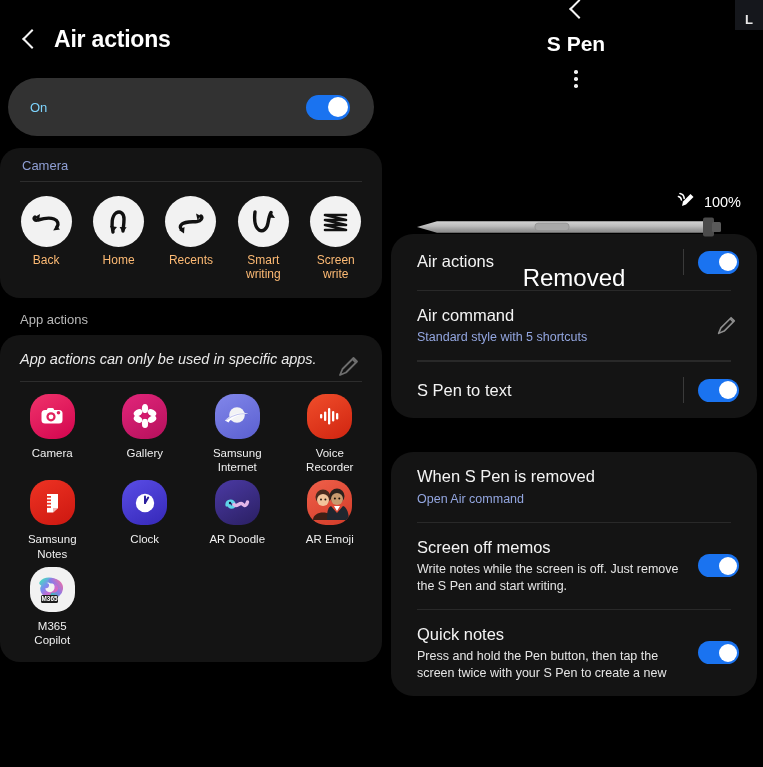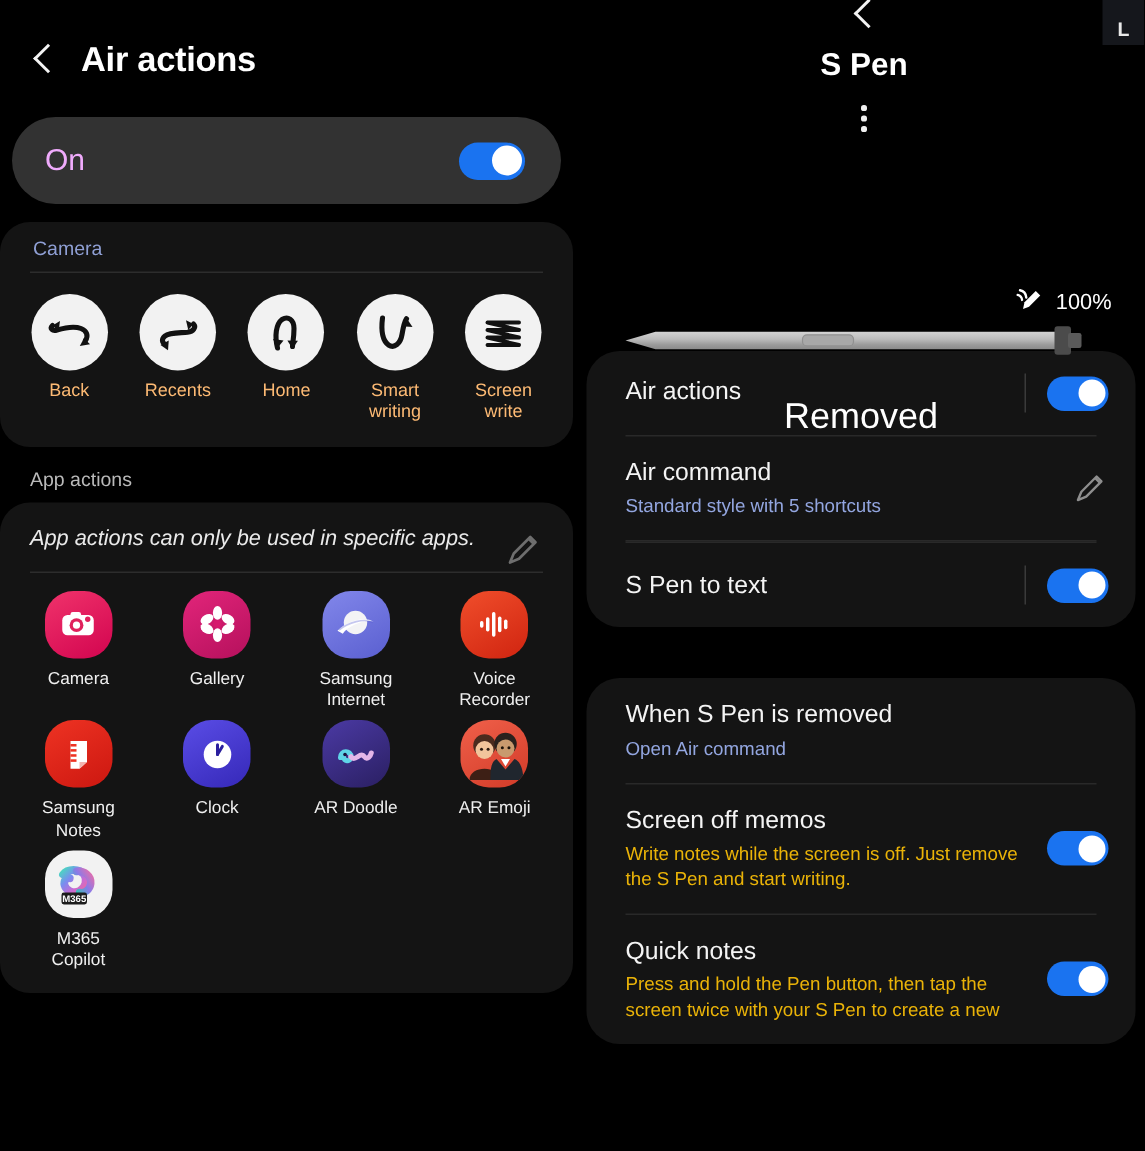--- a/index.html
+++ b/index.html
@@ -55,21 +55,21 @@
 
   
   .on-card {
     margin: 0 8px; height: 58px;
     background: #323232;
     border-radius: 29px;
     display: flex; align-items: center;
     padding: 0 24px 0 22px;
     justify-content: space-between;
   }
-  .on-label { color:#f0abfc; font-size: 20px; }
+  .on-label { color:#7dd3fc; font-size: 13px; }
 
   .toggle {
     width: 44px; height: 25px; border-radius: 13px;
     background: #1a73f0; position: relative; flex:0 0 auto;
     cursor: pointer;
   }
   .toggle .knob {
     position:absolute; top: 2.5px; right: 2.5px;
     width: 20px; height: 20px; border-radius: 50%;
     background: #ffffff;
@@ -170,21 +170,21 @@
   }
   .r-row {
     display:flex; align-items:center;
     padding: 14px 18px 14px 26px;
     min-height: 56px;
     cursor:pointer;
   }
   .r-row .texts { flex:1; padding-right: 12px; }
   .r-row .t1 { color:#f4f4f4; font-size:16.5px; line-height:1.3; }
   .r-row .t2 { color:#93a6e0; font-size:12.5px; margin-top:3px; line-height:1.35; }
-  .r-row .t2.grey { color:#eab308; }
+  .r-row .t2.grey { color:#e5e5e5; }
   .r-div { height:1px; background:#292929; margin: 0 26px; }
   .tg-wrap { display:flex; align-items:center; gap:14px; flex:0 0 auto; }
   .tg-sep { width:1px; height:26px; background:#3a3a3a; }
   .pencil-right { width:26px; height:26px; display:flex; align-items:center; justify-content:center; cursor:pointer;}
 
   .corner-badge {
     position:absolute; right:0; top:0;
     width:28px; height:30px; background:#15171c;
     display:flex; align-items:flex-end; justify-content:center;
     padding-bottom:3px;
@@ -222,38 +222,38 @@
               <path d="M6 10 C4 12 6 14 9 13 C14 11.5 20 10 25 12 C29 13.6 30 17 28 20" stroke="#111" stroke-width="3.4" fill="none" stroke-linecap="round"></path>
               <path d="M31 22.5 L27 18.5 L24.2 23.6 Z" fill="#111"></path>
               <path d="M6 10 L11 7 L10 14 Z" fill="#111"></path>
             </svg>
           </div>
           <div class="g-label">Back</div>
         </div>
 
         <div class="gesture">
           <div class="g-circle">
+            <svg width="34" height="32" viewBox="0 0 34 32">
+              <path d="M11 26 C9 18 10 10 14 7 C18 4.5 22 7 22 13 C22 19 21 23 21 25" stroke="#111" stroke-width="3.4" fill="none" stroke-linecap="round"></path>
+              <path d="M11 26 L8 20 L15 21 Z" fill="#111"></path>
+              <path d="M21 26.5 L17.6 21 L24.6 21.2 Z" fill="#111"></path>
+            </svg>
+          </div>
+          <div class="g-label">Home</div>
+        </div>
+
+        <div class="gesture">
+          <div class="g-circle">
             <svg width="34" height="28" viewBox="0 0 34 28">
               <path d="M27 8 C29 10 27 13 23 13.5 C18 14 11 13.5 8 16 C5.5 18 6 20.5 8 21.5" stroke="#111" stroke-width="3.4" fill="none" stroke-linecap="round"></path>
               <path d="M27 8 L22 5.5 L23.5 12 Z" fill="#111"></path>
               <path d="M5 22 L10.5 19 L10 25.5 Z" fill="#111"></path>
             </svg>
           </div>
           <div class="g-label">Recents</div>
-        </div>
-
-        <div class="gesture">
-          <div class="g-circle">
-            <svg width="34" height="32" viewBox="0 0 34 32">
-              <path d="M11 26 C9 18 10 10 14 7 C18 4.5 22 7 22 13 C22 19 21 23 21 25" stroke="#111" stroke-width="3.4" fill="none" stroke-linecap="round"></path>
-              <path d="M11 26 L8 20 L15 21 Z" fill="#111"></path>
-              <path d="M21 26.5 L17.6 21 L24.6 21.2 Z" fill="#111"></path>
-            </svg>
-          </div>
-          <div class="g-label">Home</div>
         </div>
 
         <div class="gesture">
           <div class="g-circle">
             <svg width="34" height="32" viewBox="0 0 34 32">
               <path d="M9 6 C8 14 9 21 13 24 C17 26.5 21 23 22 17 C23 11 24 8 25 6.5" stroke="#111" stroke-width="3.4" fill="none" stroke-linecap="round"></path>
               <path d="M25 6 L29 12 L22 11.5 Z" fill="#111"></path>
             </svg>
           </div>
           <div class="g-label">

